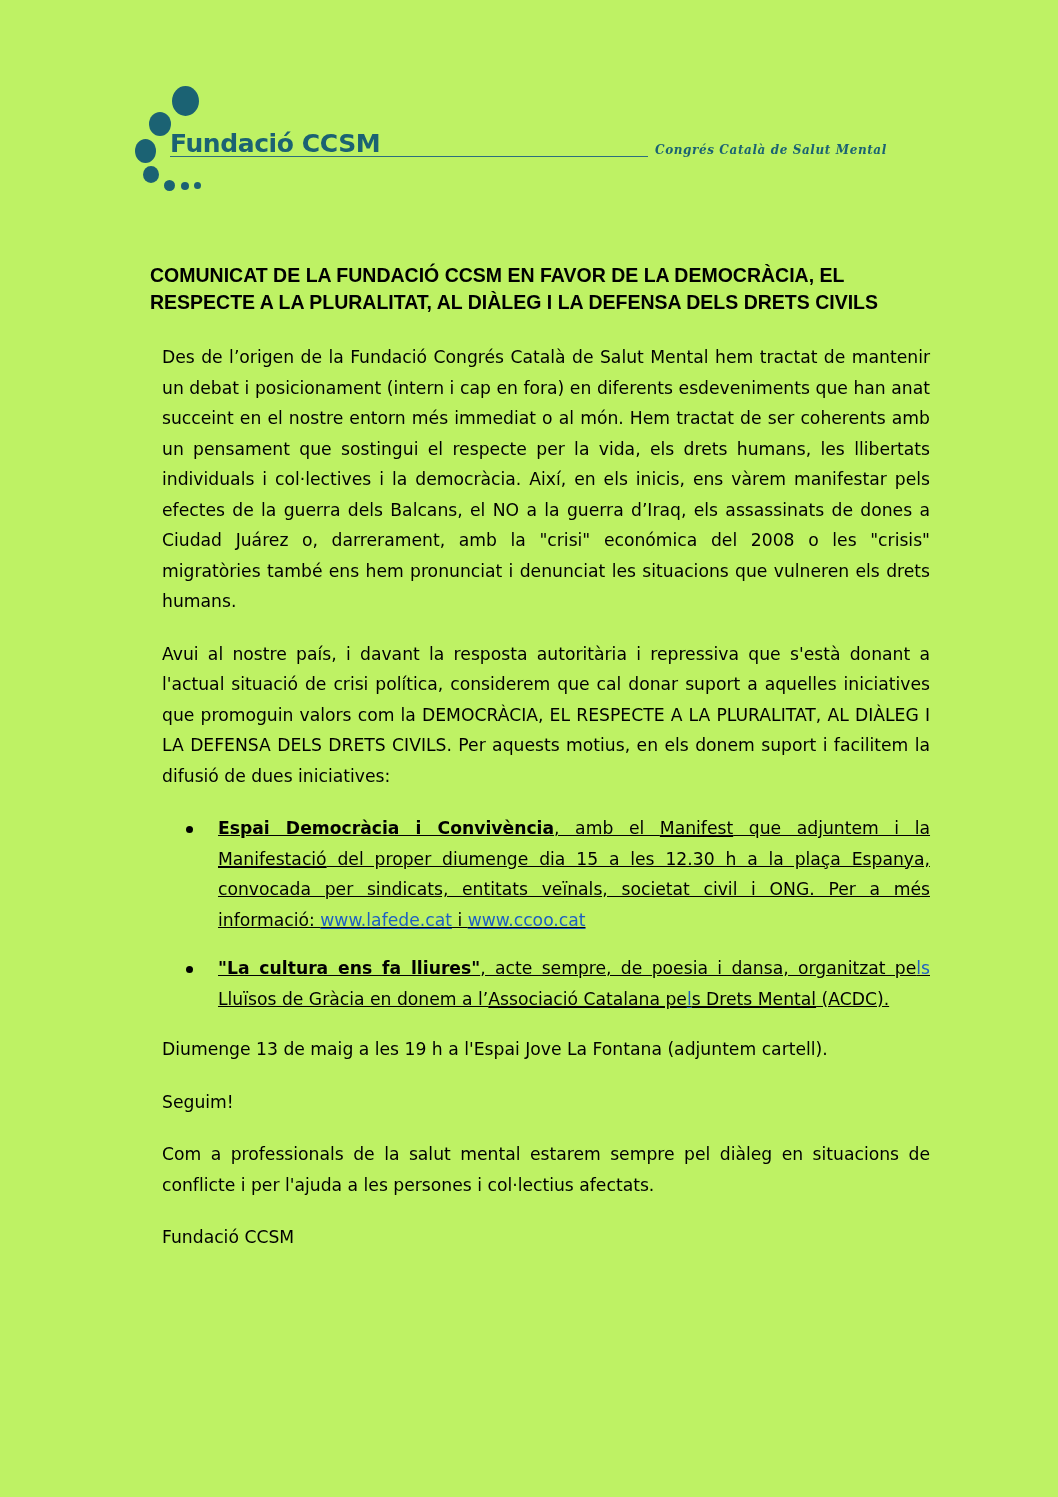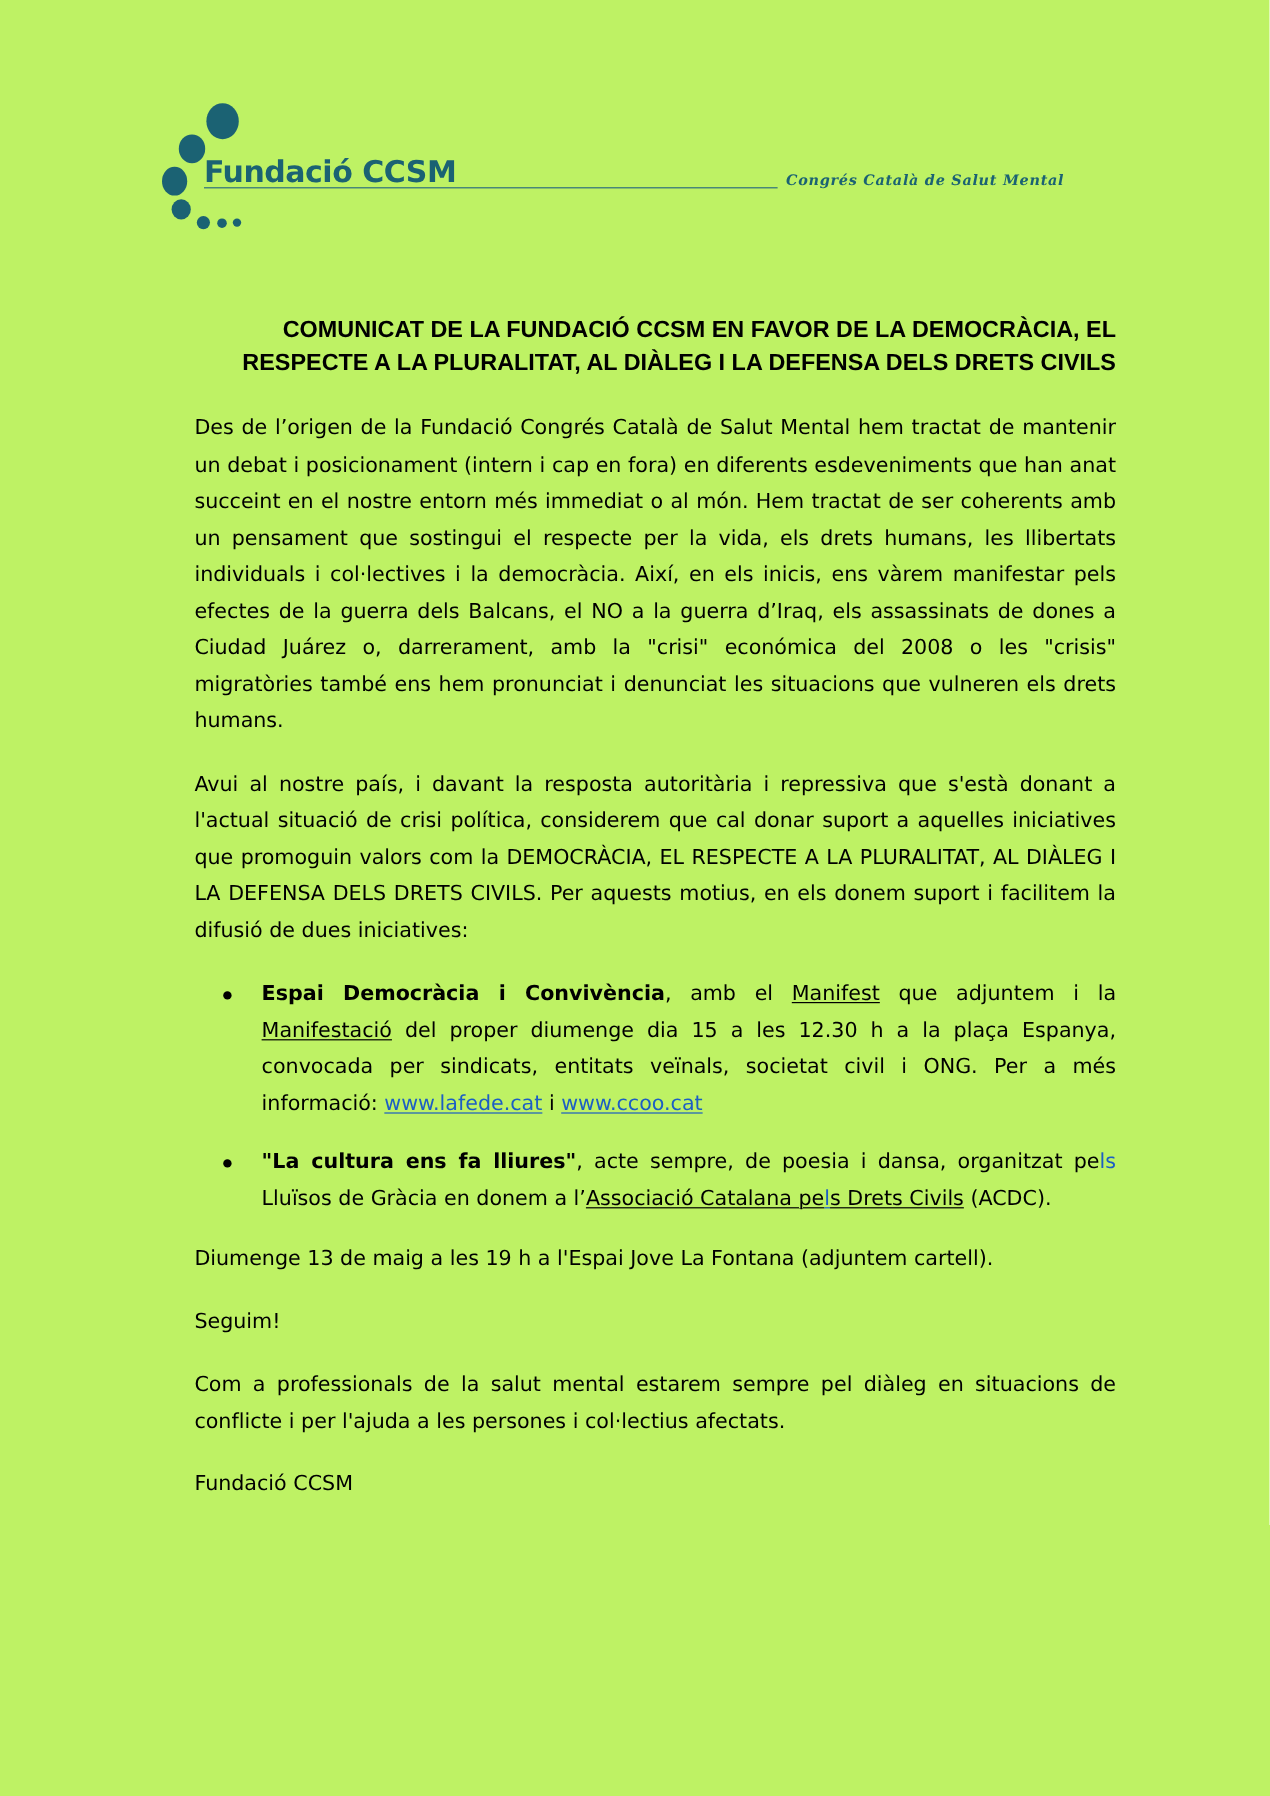--- a/index.html
+++ b/index.html
@@ -87,21 +87,21 @@
     width: 780px;
   }
 
   .doc-title {
     font-family: "Liberation Sans", sans-serif;
     font-weight: bold;
     font-size: 19.5px;
     line-height: 27px;
     margin: 0 0 26px 0;
     color: #000;
-    text-align: right;
+    text-align: left;
   }
 
   .para {
     font-family: "DejaVu Sans", sans-serif;
     font-size: 17.2px;
     line-height: 30.5px;
     text-align: justify;
     margin: 0 0 22px 12px;
     color: #000;
   }
@@ -113,20 +113,21 @@
   }
   ul.initiatives > li {
     position: relative;
     font-family: "DejaVu Sans", sans-serif;
     font-size: 17.2px;
     line-height: 30.5px;
     text-align: justify;
     margin: 0 0 18px 0;
     padding-left: 68px;
     color: #000;
+    text-decoration: underline;
   }
   ul.initiatives > li::before {
     content: "";
     position: absolute;
     left: 36px;
     top: 13px;
     width: 7px;
     height: 7px;
     border-radius: 50%;
     background: #000;
@@ -174,21 +175,21 @@
 
     <p class="para">Avui al nostre país, i davant la resposta autoritària i repressiva que s'està donant a l'actual situació de crisi política, considerem que cal donar suport a aquelles iniciatives que promoguin valors com la DEMOCRÀCIA, EL RESPECTE A LA PLURALITAT, AL DIÀLEG I LA DEFENSA DELS DRETS CIVILS. Per aquests motius, en els donem suport i facilitem la difusió de dues iniciatives:</p>
 
     <ul class="initiatives">
 
       <li>
         <b>Espai Democràcia i Convivència</b><span>, amb el </span><span class="u">Manifest</span><span> que adjuntem i la </span><span class="u">Manifestació</span><span> del proper diumenge dia 15 a les 12.30 h a la plaça Espanya, convocada per sindicats, entitats veïnals, societat civil i ONG. Per a més informació: </span><span class="link">www.lafede.cat</span><span> i </span><span class="link">www.ccoo.cat</span><span class="link"> </span>
       </li>
 
       <li>
-        <b>"La cultura ens fa lliures"</b><span>, acte sempre, de poesia i dansa, organitzat pe</span><span class="blue-frag">ls</span><span> Lluïsos de Gràcia en donem a l’</span><span class="u">Associació Catalana pe</span><span class="u blue-frag">l</span><span class="u">s Drets Civils</span><span> (ACDC).</span>
+        <b>"La cultura ens fa lliures"</b><span>, acte sempre, de poesia i dansa, organitzat pe</span><span class="blue-frag">ls</span><span> Lluïsos de Gràcia en donem a l’</span><span class="u">Associació Catalana pe</span><span class="u blue-frag">l</span><span class="u">s Drets Mental</span><span> (ACDC).</span>
       </li>
 
     </ul>
 
     <p class="para">Diumenge 13 de maig a les 19 h a l'Espai Jove La Fontana (adjuntem cartell).</p>
 
     <p class="para">Seguim!</p>
 
     <p class="para">Com a professionals de la salut mental estarem sempre pel diàleg en situacions de conflicte i per l'ajuda a les persones i col·lectius afectats.</p>
 

